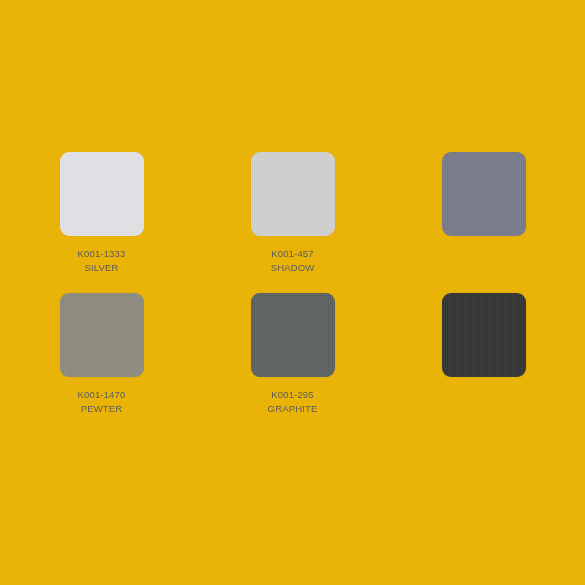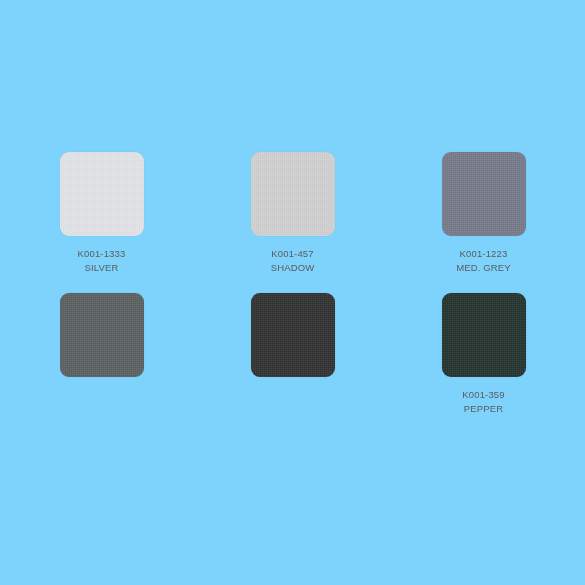--- a/index.html
+++ b/index.html
@@ -13,21 +13,21 @@
     font-family: "Liberation Sans", sans-serif;
     -webkit-font-smoothing: antialiased;
     overflow: hidden;
   }
 
   #swatch-chart {
     width: 585px;
     height: 585px;
     box-sizing: border-box;
     padding-top: 152px;
-    background: #7dd3fc;
+    background: #eab308;
   }
 
   .swatch-row {
     display: flex;
     flex-direction: row;
     width: 585px;
     box-sizing: border-box;
     padding: 0 6px;
     margin-bottom: 18px;
   }
@@ -101,36 +101,36 @@
     </div>
     <div class="swatch-cell">
       <div class="swatch-chip" style="background-color: rgb(210, 210, 210);"></div>
       <div class="swatch-labels">
         <span class="swatch-code">K001-457</span>
         <span class="swatch-name">SHADOW</span>
       </div>
     </div>
     <div class="swatch-cell">
       <div class="swatch-chip" style="background-color: rgb(119, 122, 138);"></div>
-      <div class="swatch-labels">
-        <span class="swatch-code">K001-1223</span>
-        <span class="swatch-name">MED. GREY</span>
-      </div>
     </div>
   </div>
 
   <div class="swatch-row">
     <div class="swatch-cell">
+      <div class="swatch-chip" style="background-color: rgb(141, 138, 125);"></div>
+      <div class="swatch-labels">
+        <span class="swatch-code">K001-1470</span>
+        <span class="swatch-name">PEWTER</span>
+      </div>
+    </div>
+    <div class="swatch-cell">
       <div class="swatch-chip" style="background-color: rgb(91, 96, 96);"></div>
+      <div class="swatch-labels">
+        <span class="swatch-code">K001-295</span>
+        <span class="swatch-name">GRAPHITE</span>
+      </div>
     </div>
     <div class="swatch-cell">
       <div class="swatch-chip" style="background-color: rgb(50, 50, 51);"></div>
-    </div>
-    <div class="swatch-cell">
-      <div class="swatch-chip" style="background-color: rgb(37, 51, 47);"></div>
-      <div class="swatch-labels">
-        <span class="swatch-code">K001-359</span>
-        <span class="swatch-name">PEPPER</span>
-      </div>
     </div>
   </div>
 
 </div>
 
 </body></html>

